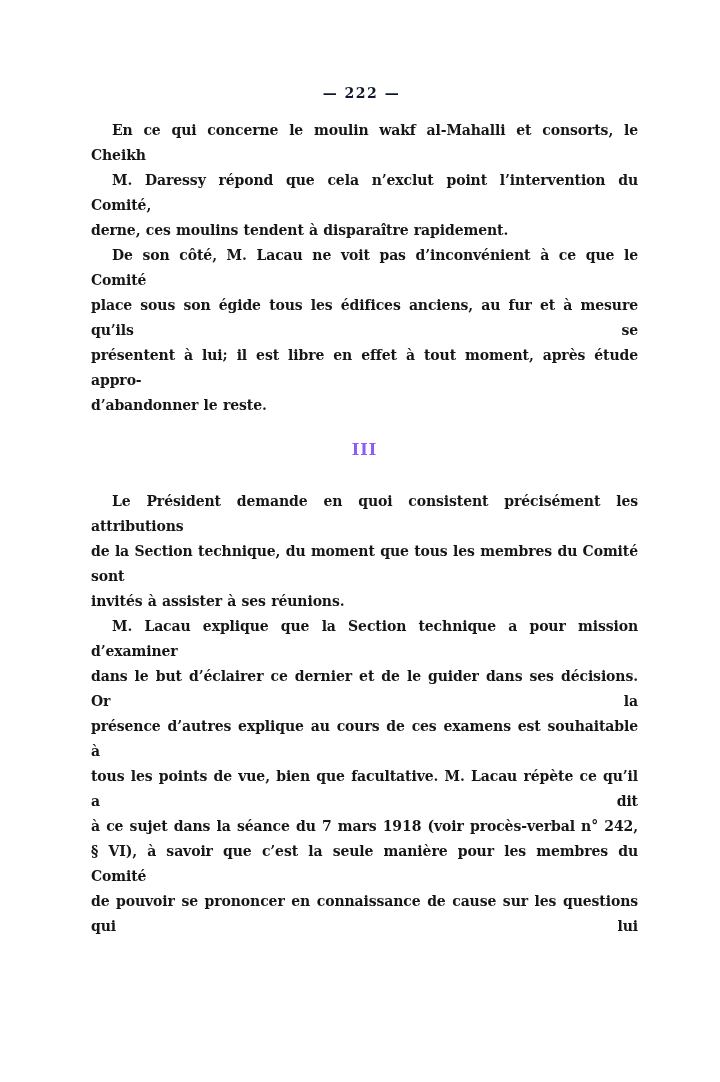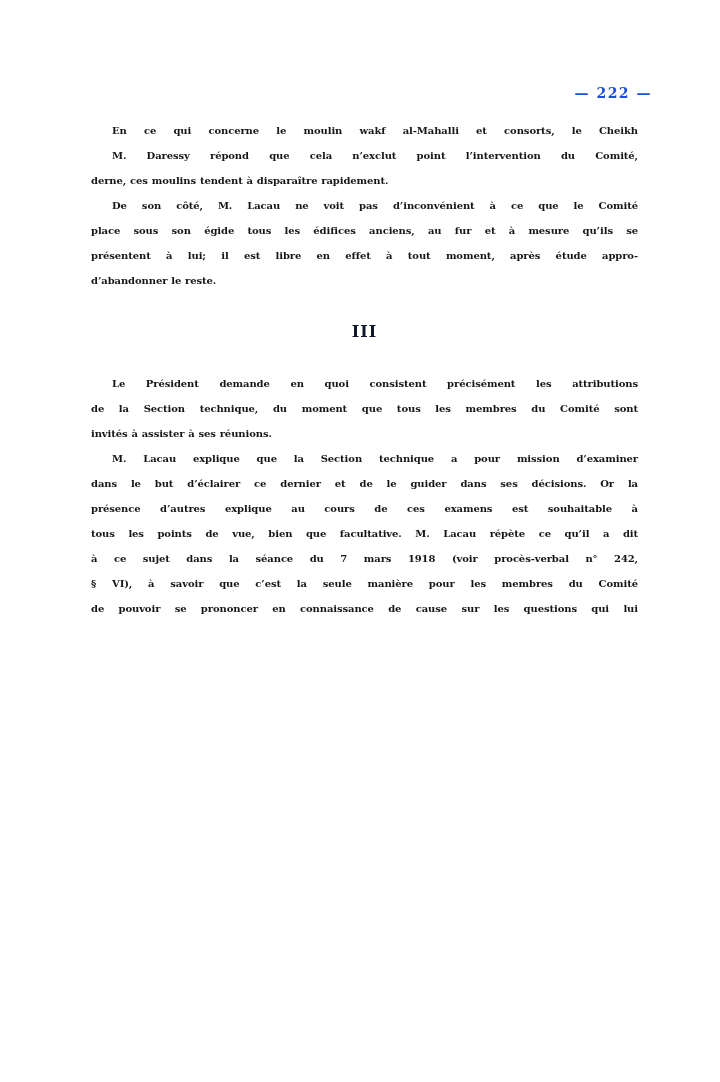--- a/index.html
+++ b/index.html
@@ -17,63 +17,63 @@
     -webkit-font-smoothing: antialiased;
   }
   .scan-page {
     position: absolute;
     inset: 0;
     background: #ffffff;
   }
   .page-number {
     position: absolute;
     top: 85px;
-    left: 105px;
+    left: 88px;
     width: 547px;
-    text-align: right;
+    text-align: center;
     font-size: 14px;
     font-weight: 700;
     letter-spacing: 1.5px;
-    color: #1d4ed8;
+    color: #0f172a;
   }
   .page-content {
     position: absolute;
     top: 118px;
     left: 91px;
     width: 547px;
   }
   .para {
     margin: 0;
-    font-size: 10px;
+    font-size: 14px;
     font-weight: 700;
     line-height: 25px;
     letter-spacing: -0.1px;
     word-spacing: 0.5px;
   }
   .para .line {
     display: block;
     text-align: justify;
     text-align-last: justify;
     white-space: normal;
   }
   .para .line.first {
     text-indent: 21px;
   }
   .para .line.last {
     text-align-last: left;
   }
   .section-heading {
-    margin-top: 26px;
+    margin-top: 19px;
     margin-bottom: 27px;
     text-align: center;
     font-size: 16px;
     font-weight: 700;
     letter-spacing: 1px;
     line-height: 25px;
-    color: #0f172a;
+    color: #8b5cf6;
   }
 </style>
 </head>
 <body>
 
 <div class="scan-page">
   <div class="page-number">— 222 —</div>
   <div class="page-content">
       <p class="para">
         <span class="line first">En ce qui concerne le moulin wakf al-Mahalli et consorts, le Cheikh</span>

